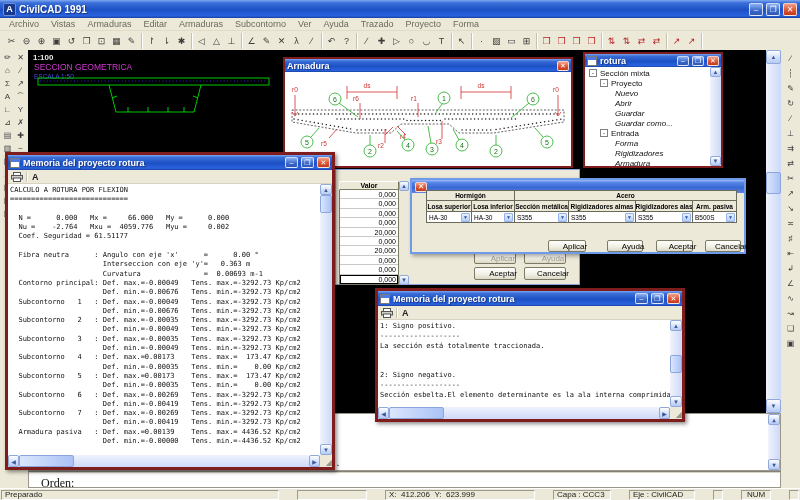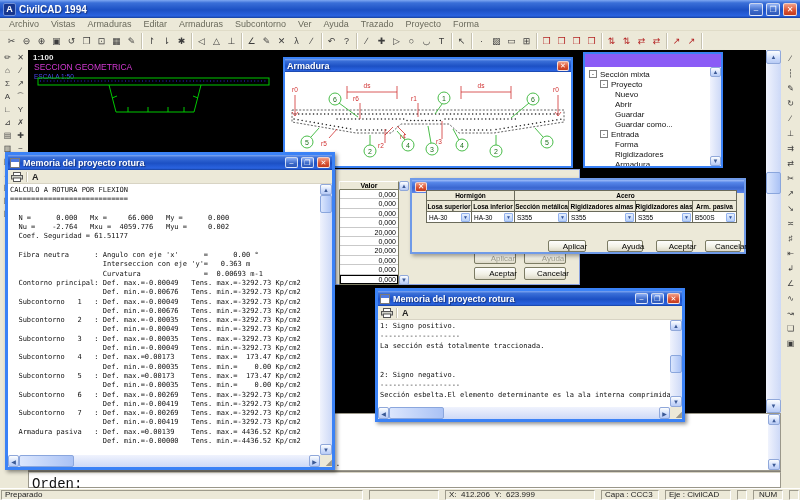--- a/index.html
+++ b/index.html
@@ -54,29 +54,29 @@
   .canvas-vscroll .sp1{height:108px;} .canvas-vscroll .thumb{height:22px;} .canvas-vscroll .sp2{flex:1;}
 
   
   .command-area{position:absolute;left:28px;top:413px;width:753px;height:58px;background:#fff;
     border:1px solid #9a978a;z-index:1;font-family:"DejaVu Sans Mono",monospace;font-size:8px;color:#111;}
   .command-text{position:absolute;left:3px;bottom:2px;white-space:nowrap;}
   .cmd-vscroll{position:absolute;right:0;top:0;width:12px;height:100%;display:flex;flex-direction:column;}
   .cmd-vscroll .sb-btn{height:11px;} .cmd-vscroll .mid{flex:1;}
   .orden-line{position:absolute;left:28px;top:471px;width:753px;height:17px;background:#fff;
     border:1px solid #9a978a;border-top:2px groove #d8d4c4;z-index:1;
-    font-family:Liberation Mono, monospace;font-size:14px;color:#111;padding:3px 0 0 3px;}
+    font-family:Liberation Serif, serif;font-size:12px;color:#111;padding:3px 0 0 12px;}
   .statusbar{position:absolute;left:0;bottom:0;width:800px;height:12px;background:#ece9d8;z-index:8;
     display:flex;align-items:center;font-size:8px;color:#222;border-top:1px solid #fff;padding:0 1px;}
-  .sb-panel{height:10px;display:flex;align-items:center;padding:0 3px;margin-right:6px;white-space:nowrap;
+  .sb-panel{height:10px;display:flex;align-items:center;padding:0 3px;margin-right:18px;white-space:nowrap;
     border:1px solid;border-color:#9d9a8b #fff #fff #9d9a8b;}
   .sb-panel.grow{flex:1;}
 
   
-  .fwin{position:absolute;background:#8b5cf6;border:3px solid #3b82f6;box-shadow:2px 2px 4px rgba(0,0,0,.45);}
+  .fwin{position:absolute;background:#84cc16;border:3px solid #7f1d1d;box-shadow:2px 2px 4px rgba(0,0,0,.45);}
   .fwin .titlebar{height:15px;padding:0 2px;}
   .fwin .titlebar .tit{font-size:9px;}
   .fwin .winbtn{width:13px;height:11px;font-size:7px;}
   .fwin-toolbar{height:14px;background:#ece9d8;display:flex;align-items:center;gap:3px;padding:0 3px;
     border-bottom:1px solid #d8d4c4;}
   .fwin-toolbar .a-btn{font-size:9px;font-weight:bold;color:#222;background:none;border:none;padding:0 2px;}
   .tool-sep{width:1px;height:10px;background:#c6c2b0;box-shadow:1px 0 0 #fff;}
   .memo-body{position:relative;background:#fff;overflow:hidden;}
   .memo-body pre{margin:0;font-family:"DejaVu Sans Mono",monospace;font-size:7px;line-height:9.3px;
     color:#111;padding:2px 0 0 2px;}
@@ -129,42 +129,42 @@
     background:linear-gradient(180deg,#e7f0fd,#b7cff7);color:#2c4f9e;font-size:5px;
     display:flex;align-items:center;justify-content:center;}
   .c1{width:46px;} .c2{width:43px;} .c3{width:54px;} .c4{width:67px;} .c5{width:57px;} .c6{width:44px;}
   .cg1{width:89px;} .cg2{width:222px;}
 
   
   #rotura-win{left:583px;top:52px;width:140px;height:116px;border-width:2px;z-index:5;}
   #rotura-win .titlebar{height:13px;}
   #rotura-client{position:absolute;left:0;top:13px;right:0;bottom:0;background:#fff;overflow:hidden;}
   .tree{padding:2px 0 0 2px;}
-  .tree-row{height:10px;display:flex;align-items:center;font-size:8px;color:#111;white-space:nowrap;}
+  .tree-row{height:10px;display:flex;align-items:flex-start;font-size:8px;color:#111;white-space:nowrap;}
   .tree-row .exp{width:8px;height:8px;border:1px solid #808080;background:#fff;margin-right:3px;
     font-size:7px;line-height:6px;display:flex;align-items:center;justify-content:center;color:#333;}
-  .ind1{padding-left:2px;} .ind2{padding-left:13px;} .ind3{padding-left:28px;}
+  .ind1{padding-left:2px;} .ind2{padding-left:13px;} .ind3{padding-left:28px;font-style:italic;}
   .tree-vscroll{position:absolute;right:0;top:0;width:11px;height:100%;display:flex;flex-direction:column;justify-content:space-between;}
   .tree-vscroll .sb-btn{height:10px;}
 
   
   #memoria1-win{left:5px;top:152px;width:330px;height:318px;z-index:6;}
   #memoria1-body{position:absolute;left:0;top:29px;right:0;bottom:0;}
   #memoria2-win{left:375px;top:288px;width:310px;height:134px;z-index:7;}
   #memoria2-body{position:absolute;left:0;top:29px;right:0;bottom:0;}
   .memo-body{position:absolute;inset:0;}
 
   svg text{font-family:"Liberation Sans",sans-serif;}
 </style>
 </head>
 <body>
 
 <div class="titlebar">
   <span class="appicon">A</span>
-  <span class="tit">CivilCAD 1994</span>
+  <span class="tit">CivilCAD 1991</span>
   <span class="winbtn">‒</span>
   <span class="winbtn">❐</span>
   <span class="winbtn close">✕</span>
 </div>
 
 <div class="menubar">
     <span class="menu-item">Archivo</span>
     <span class="menu-item">Vistas</span>
     <span class="menu-item">Armaduras</span>
     <span class="menu-item">Editar</span>
@@ -490,20 +490,27 @@
         </div>
     </div>
   </div>
   <button class="xp-btn" style="position:absolute;left:136px;top:60px;width:38px;height:12px">Aplicar</button>
   <button class="xp-btn" style="position:absolute;left:195px;top:60px;width:36px;height:12px">Ayuda</button>
   <button class="xp-btn" style="position:absolute;left:244px;top:60px;width:37px;height:12px">Aceptar</button>
   <button class="xp-btn" style="position:absolute;left:293px;top:60px;width:36px;height:12px">Cancelar</button>
 </div>
 
 <div class="fwin" id="rotura-win">
+  <div class="titlebar">
+    <span class="doc-icon"></span>
+    <span class="tit">rotura</span>
+    <span class="winbtn" style="width:12px;height:10px">‒</span>
+    <span class="winbtn" style="width:12px;height:10px">❐</span>
+    <span class="winbtn close" style="width:12px;height:10px">✕</span>
+  </div>
   <div id="rotura-client">
     <div class="tree">
       <div class="tree-row ind1">
           <span class="exp">-</span>
           <span>Sección mixta</span>
         </div>
       <div class="tree-row ind2">
           <span class="exp">-</span>
           <span>Proyecto</span>
         </div>

